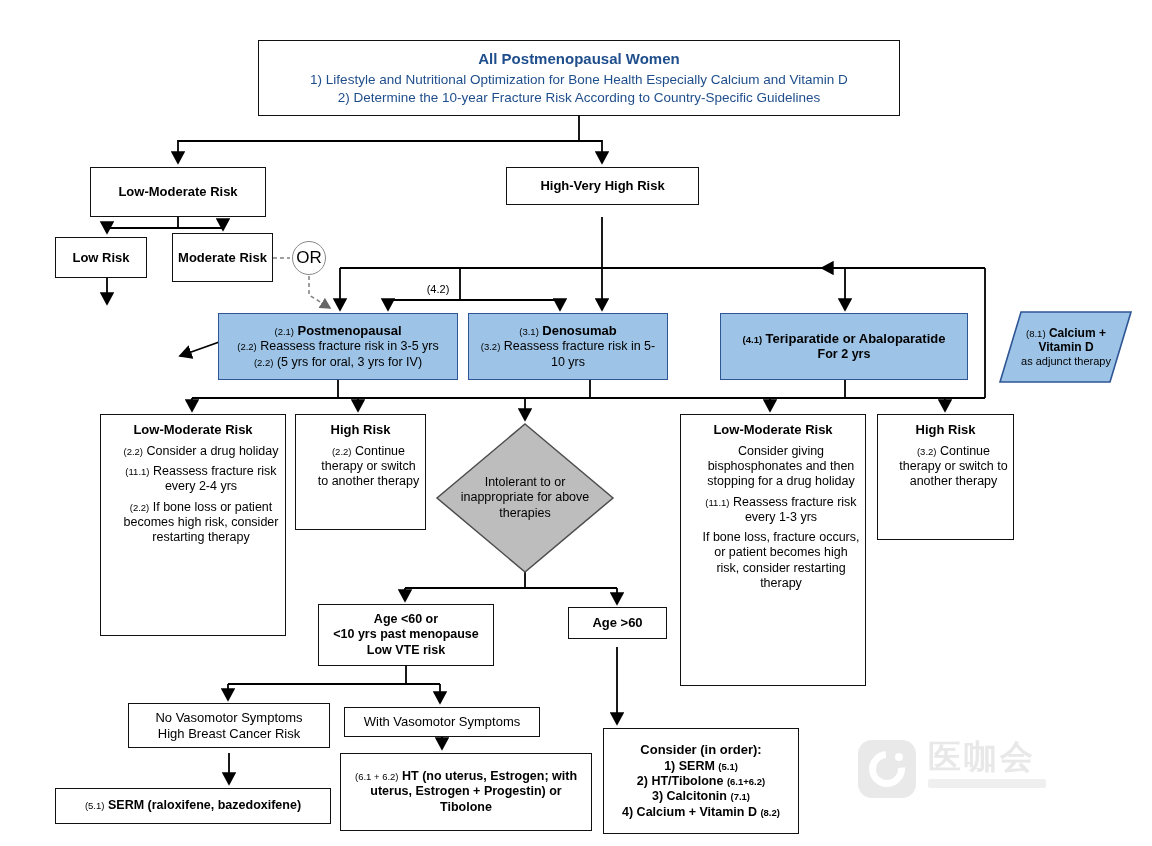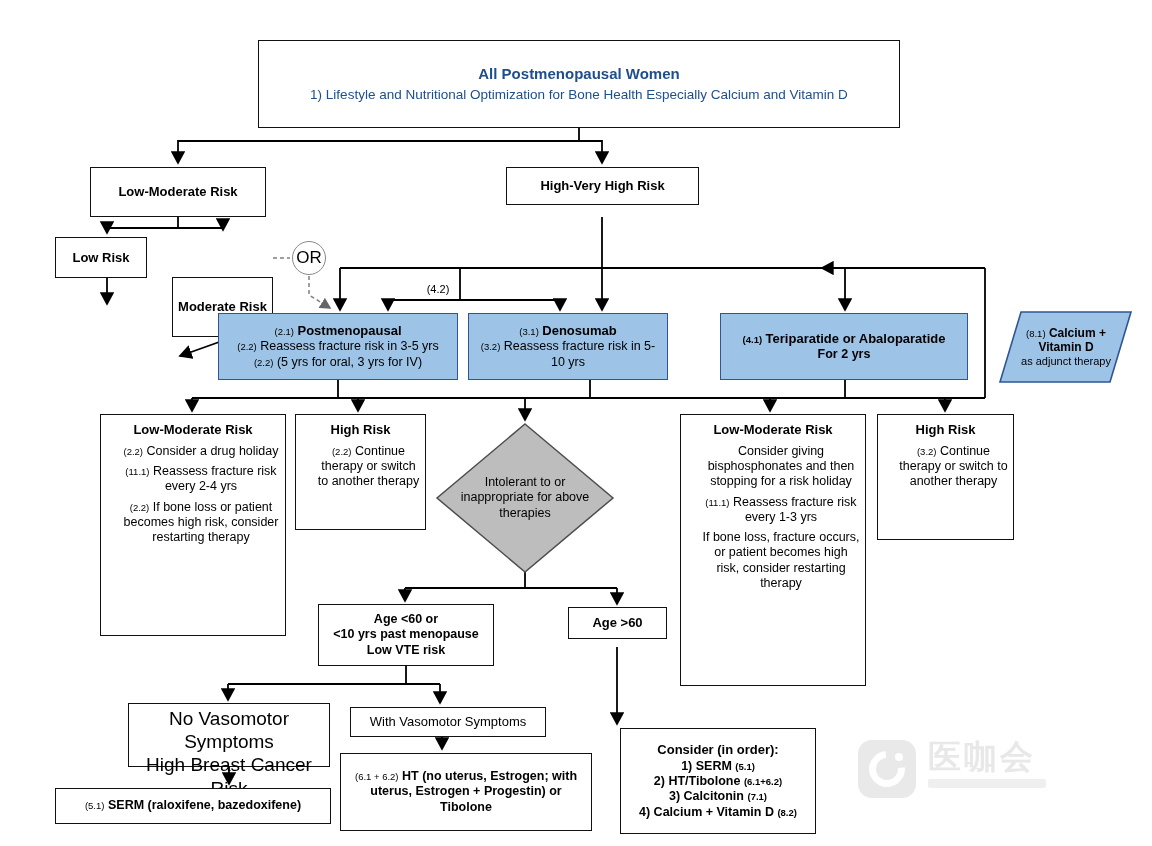--- a/index.html
+++ b/index.html
@@ -107,38 +107,39 @@
     <g stroke="#808080" stroke-width="1.5" fill="none" stroke-dasharray="4 3">
       <line x1="273" y1="258" x2="290" y2="258"></line>
       <polyline points="309,276 309,295 330,308" marker-end="url(#ahg)"></polyline>
     </g>
 
     <polygon points="525,424 613,498 525,572 437,498" style="fill:var(--diamond-fill,#BDBDBD);stroke:#4d4d4d;stroke-width:1.5"></polygon>
 
     <polygon points="1021,312 1131,312 1110,382 1000,382" style="fill:var(--blue-fill,#9DC3E6);stroke:var(--blue-border,#2E5595);stroke-width:1.6"></polygon>
   </svg>
 
-  <div class="node title-box" style="left:258px;top:40px;width:642px;height:88px;">
+  <div class="node title-box" style="left:258px;top:40px;width:642px;height:76px;">
     <div class="t1">All Postmenopausal Women</div>
     <div class="t2">1) Lifestyle and Nutritional Optimization for Bone Health Especially Calcium and Vitamin D</div>
+    <div class="t2">2) Determine the 10-year Fracture Risk According to Country-Specific Guidelines</div>
   </div>
 
   <div class="node bold fs13" style="left:90px;top:167px;width:176px;height:50px;">
     <span>Low-Moderate Risk</span>
   </div>
 
   <div class="node bold fs13" style="left:506px;top:167px;width:193px;height:38px;">
     <span>High-Very High Risk</span>
   </div>
 
   <div class="node bold fs13" style="left:55px;top:237px;width:92px;height:41px;">
     <span>Low Risk</span>
   </div>
 
-  <div class="node bold fs13" style="left:172px;top:233px;width:101px;height:60px;margin-top:44px;">
+  <div class="node bold fs13" style="left:172px;top:233px;width:101px;height:49px;">
     <span>Moderate Risk</span>
   </div>
 
   <div class="node or-circle" style="left:292px;top:241px;width:34px;height:34px;">
     <span>OR</span>
   </div>
 
 
   <div class="node blue" style="left:218px;top:313px;width:240px;height:67px;">
     <div>
@@ -211,21 +212,21 @@
   </div>
 
   <div class="node plain" style="left:448px;top:460px;width:154px;height:76px;">
     <span>Intolerant to or inappropriate for above therapies</span>
   </div>
 
   <div class="node outcome" style="left:680px;top:414px;width:186px;height:272px;">
     <div class="hdr">Low-Moderate Risk</div>
     <p>
       <span class="ref"></span>
-      <span>Consider giving bisphosphonates and then stopping for a risk holiday</span>
+      <span>Consider giving bisphosphonates and then stopping for a drug holiday</span>
     </p>
     <p>
       <span class="ref">(11.1)</span>
       <span>Reassess fracture risk every 1-3 yrs</span>
     </p>
     <p>
       <span class="ref"></span>
       <span>If bone loss, fracture occurs, or patient becomes high risk, consider restarting therapy</span>
     </p>
   </div>
@@ -241,44 +242,44 @@
   <div class="node bold" style="left:318px;top:604px;width:176px;height:62px;">
     <div>Age &lt;60 or</div>
     <div>&lt;10 yrs past menopause</div>
     <div>Low VTE risk</div>
   </div>
 
   <div class="node bold fs13" style="left:568px;top:607px;width:99px;height:32px;">
     <span>Age &gt;60</span>
   </div>
 
-  <div class="node" style="left:128px;top:703px;width:202px;height:64px;font-size:19px;justify-content:space-between;">
+  <div class="node" style="left:128px;top:703px;width:202px;height:45px;font-size:13px;">
     <div>No Vasomotor Symptoms</div>
     <div>High Breast Cancer Risk</div>
   </div>
 
-  <div class="node" style="left:344px;top:707px;width:196px;height:30px;font-size:13px;margin-left:6px;">
+  <div class="node" style="left:344px;top:707px;width:196px;height:30px;font-size:13px;">
     <span>With Vasomotor Symptoms</span>
   </div>
 
   <div class="node" style="left:55px;top:788px;width:276px;height:36px;">
     <div>
       <span class="ref">(5.1)</span>
       <span class="bold">SERM (raloxifene, bazedoxifene)</span>
     </div>
   </div>
 
   <div class="node" style="left:340px;top:753px;width:252px;height:78px;">
     <div>
       <span class="ref">(6.1 + 6.2)</span>
       <span class="bold">HT (no uterus, Estrogen; with uterus, Estrogen + Progestin) or Tibolone</span>
     </div>
   </div>
 
-  <div class="node bold" style="left:620px;top:728px;width:196px;height:106px;">
+  <div class="node bold" style="left:603px;top:728px;width:196px;height:106px;">
     <div class="hdr">Consider (in order):</div>
     <div>
       <span>1) SERM</span>
       <span class="ref">(5.1)</span>
     </div>
     <div>
       <span>2) HT/Tibolone</span>
       <span class="ref">(6.1+6.2)</span>
     </div>
     <div>

